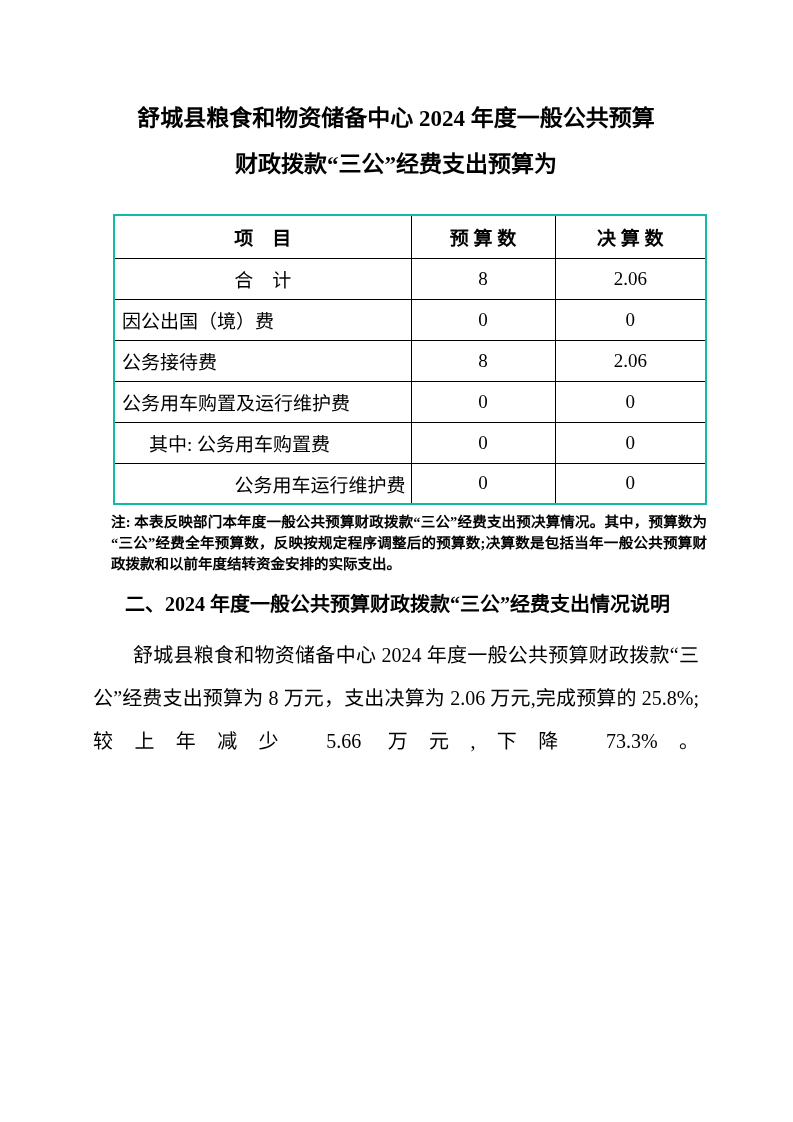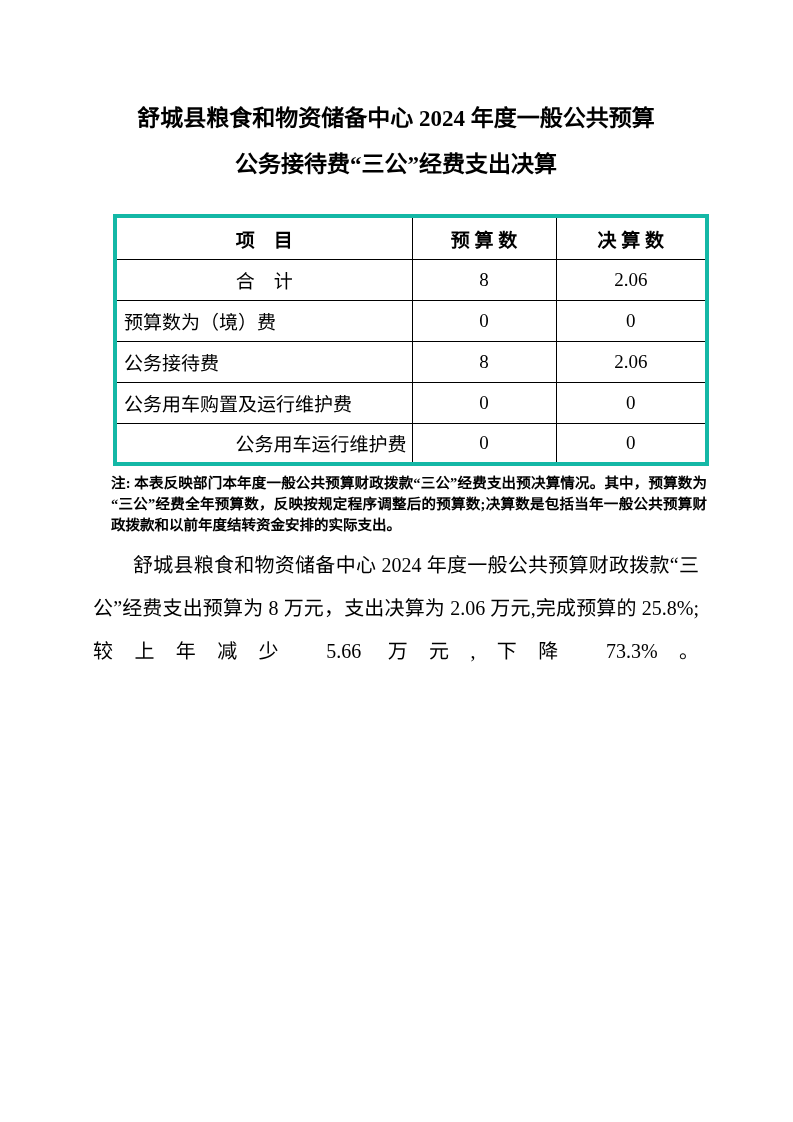--- a/index.html
+++ b/index.html
@@ -44,21 +44,21 @@
     font-size: 19px;
     line-height: 28px;
     text-align: right;
   }
 
   .budget-table {
     border-collapse: collapse;
     table-layout: fixed;
     width: 592px;
     margin: 26px 0 0 28px;
-    border: 4px solid #14b8a6;
+    border: 2px solid #14b8a6;
   }
   .budget-table th,
   .budget-table td {
     border: 1.5px solid #000;
     font-size: 19px;
     padding: 0;
     overflow: hidden;
     white-space: nowrap;
   }
   .budget-table th { height: 43px; font-weight: bold; text-align: center; }
@@ -100,21 +100,21 @@
     text-indent: 2em;
   }
 </style>
 </head>
 <body>
 
 <div class="page">
 
   <h1 class="doc-title">
     <span class="title-line">舒城县粮食和物资储备中心 2024 年度一般公共预算</span>
-    <span class="title-line">公务接待费“三公”经费支出决算</span>
+    <span class="title-line">财政拨款“三公”经费支出预算为</span>
   </h1>
 
 
 
   <table class="budget-table">
     <colgroup>
       <col class="col-item">
       <col class="col-budget">
       <col class="col-final">
     </colgroup>
@@ -125,41 +125,47 @@
         <th>决 算 数</th>
       </tr>
     </thead>
     <tbody>
       <tr>
         <td class="item center bold">合　计</td>
         <td class="num bold">8</td>
         <td class="num bold">2.06</td>
       </tr>
       <tr>
-        <td class="item">预算数为（境）费</td>
+        <td class="item">因公出国（境）费</td>
         <td class="num">0</td>
         <td class="num">0</td>
       </tr>
       <tr>
         <td class="item">公务接待费</td>
         <td class="num">8</td>
         <td class="num">2.06</td>
       </tr>
       <tr>
         <td class="item">公务用车购置及运行维护费</td>
         <td class="num">0</td>
         <td class="num">0</td>
       </tr>
       <tr>
+        <td class="item indent1">其中: 公务用车购置费</td>
+        <td class="num">0</td>
+        <td class="num">0</td>
+      </tr>
+      <tr>
         <td class="item alignright">公务用车运行维护费</td>
         <td class="num">0</td>
         <td class="num">0</td>
       </tr>
     </tbody>
   </table>
 
   <p class="table-note">注: 本表反映部门本年度一般公共预算财政拨款“三公”经费支出预决算情况。其中，预算数为“三公”经费全年预算数，反映按规定程序调整后的预算数;决算数是包括当年一般公共预算财政拨款和以前年度结转资金安排的实际支出。</p>
 
+  <p class="heading1 tight">二、2024 年度一般公共预算财政拨款“三公”经费支出情况说明</p>
 
 
   <p class="body-para">舒城县粮食和物资储备中心 2024 年度一般公共预算财政拨款“三公”经费支出预算为 8 万元，支出决算为 2.06 万元,完成预算的 25.8%;较上年减少 5.66 万元,下降 73.3%。</p>
 
 </div>
 
 </body></html>

